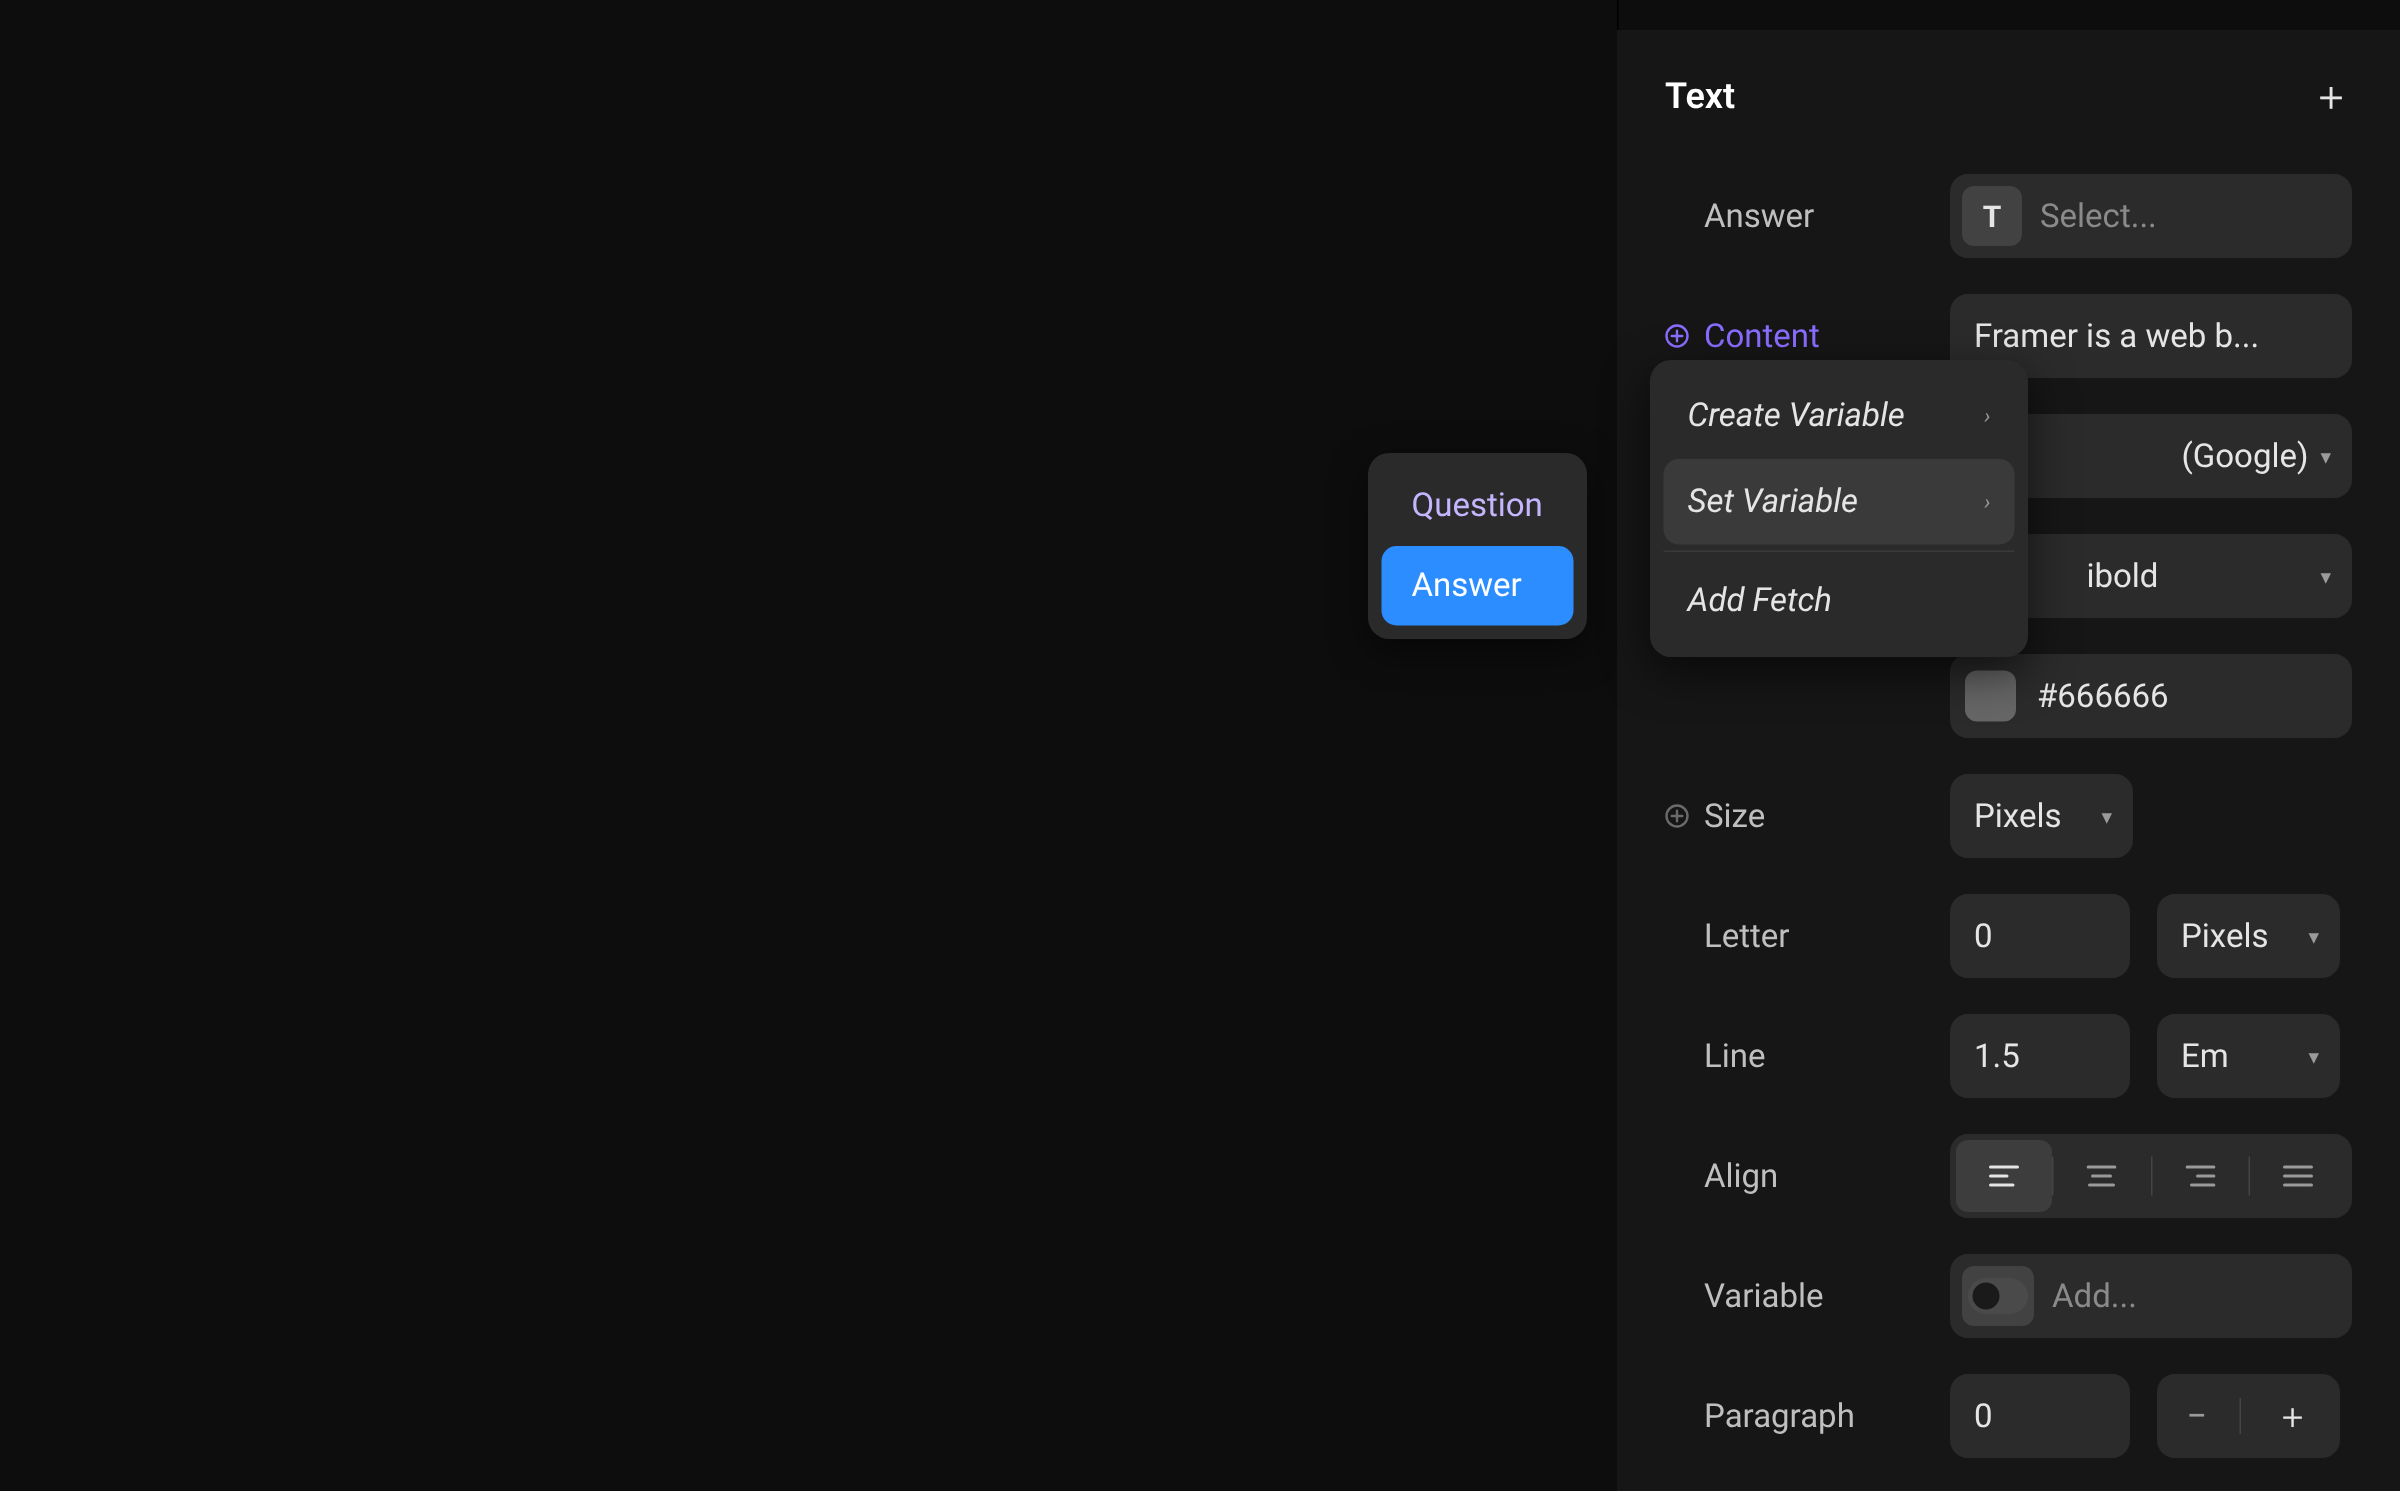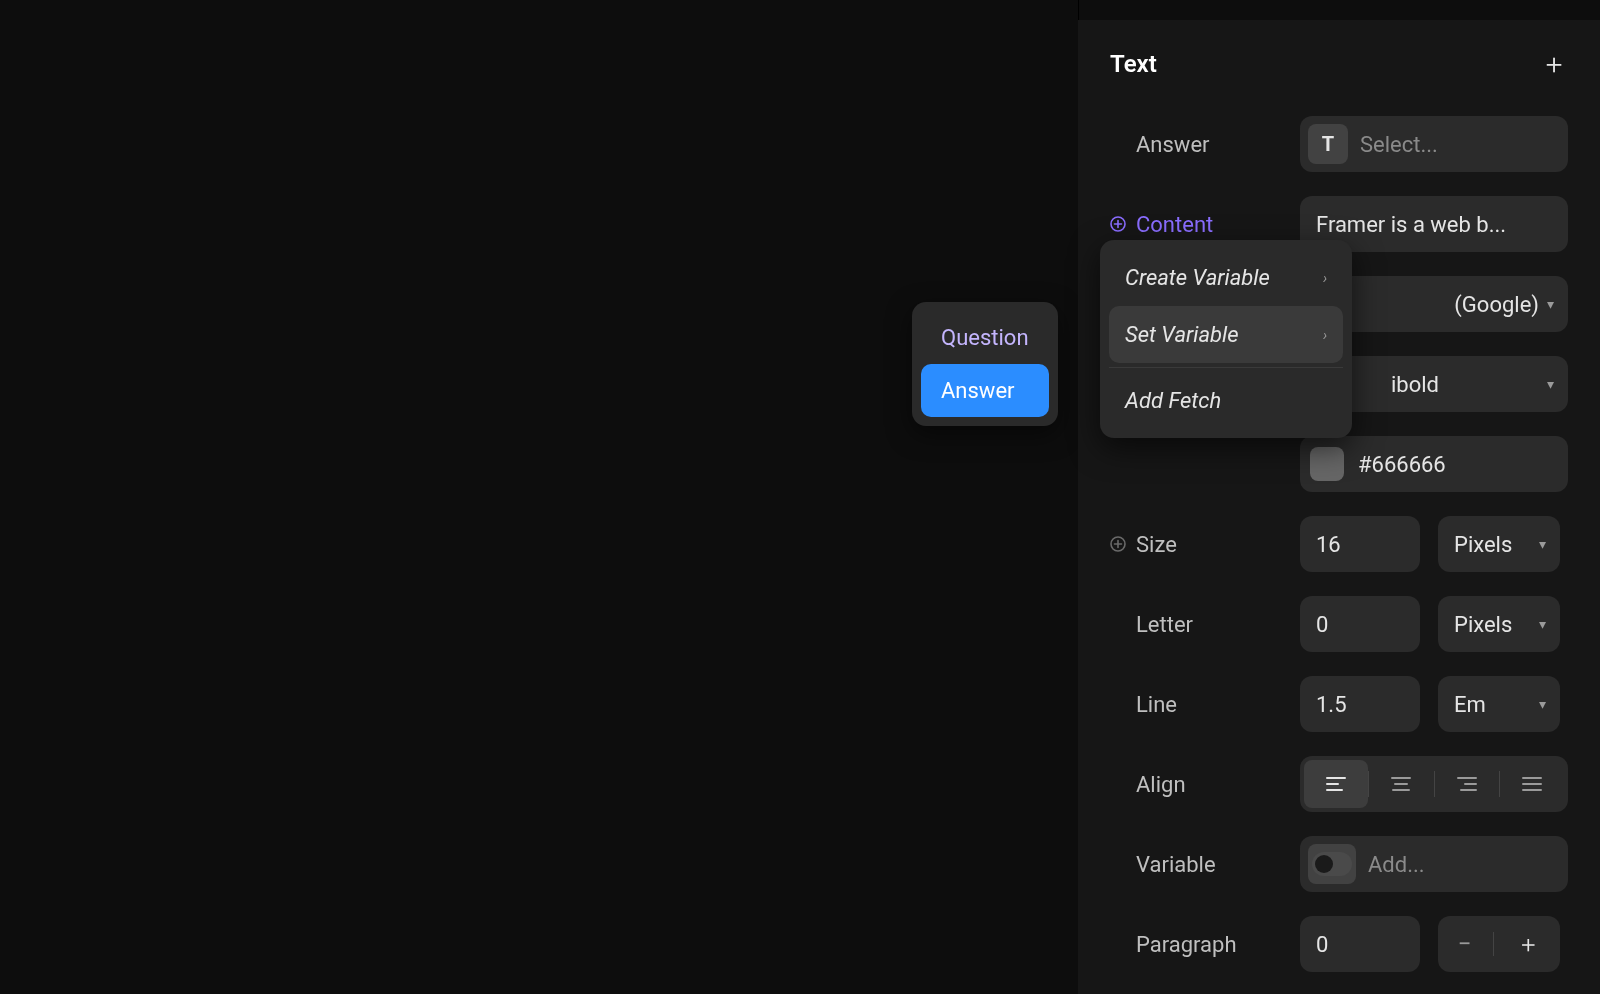--- a/index.html
+++ b/index.html
@@ -311,23 +311,20 @@
     <div class="row-label-wrap">
       <span class="bullet">
         <svg width="16" height="16" viewBox="0 0 16 16">
             <circle cx="8" cy="8" r="7" fill="none" stroke="#6a6a6a" stroke-width="1.6"></circle>
             <path d="M8 4.5v7M4.5 8h7" stroke="#6a6a6a" stroke-width="1.6" stroke-linecap="round"></path>
           </svg>
       </span>
       <span class="row-label">Size</span>
     </div>
     <div class="ctrl-area">
-      <div class="input-box num-box">
-        <span>16</span>
-      </div>
       <div class="select-box short">
         <span>Pixels</span>
         <span class="chev">▾</span>
       </div>
     </div>
   </div>
 
   <div class="row">
     <div class="row-label-wrap no-bullet">
       <span class="row-label">Letter</span>

